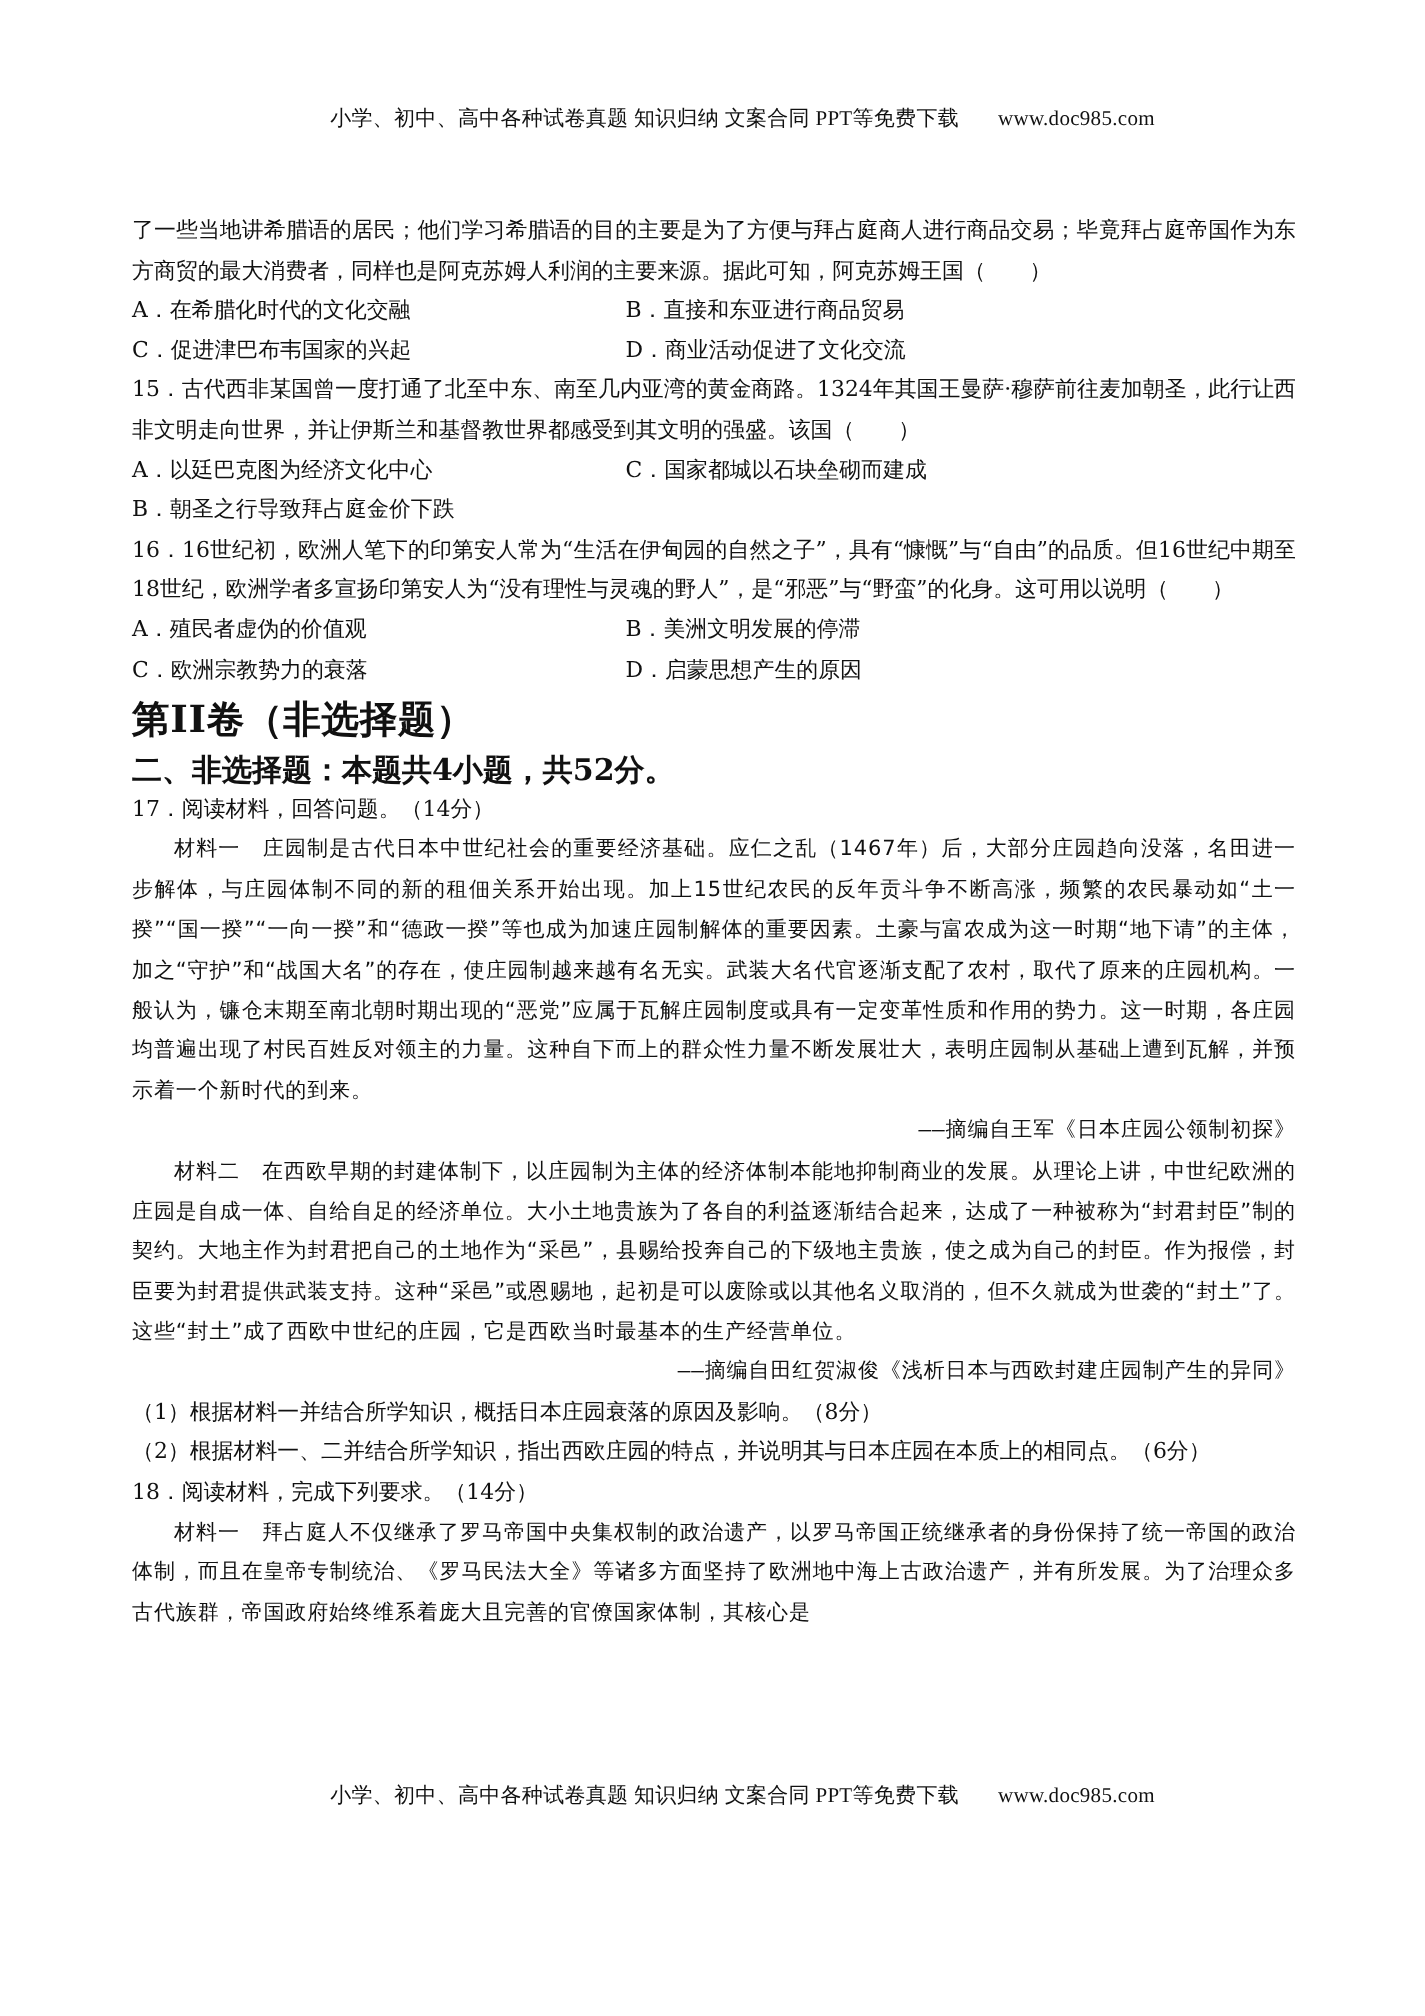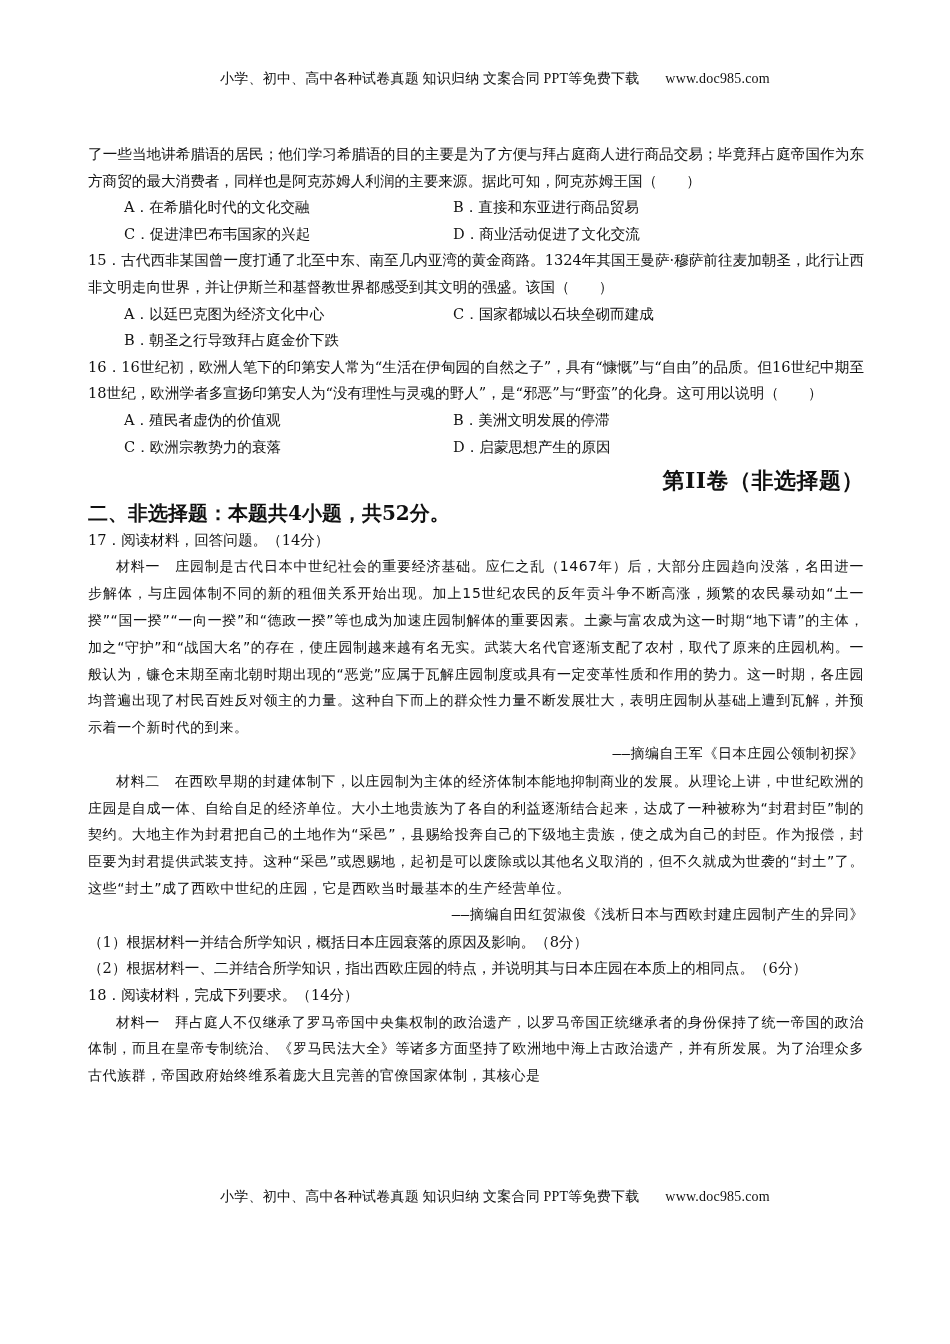--- a/index.html
+++ b/index.html
@@ -36,24 +36,24 @@
       top: 141px;
       width: 776px;
       font-size: 14.6px;
       line-height: 26.6px;
     }
     .para { text-align: justify; text-align-last: left; }
     .options {
       display: grid;
       grid-template-columns: 329px 1fr;
     }
-    .opt { white-space: nowrap; margin-left: 36px; }
+    .opt { white-space: nowrap; }
     .section-title {
-      text-align: right;
-      font-size: 22px;
+      text-align: left;
+      font-size: 25px;
       font-weight: bold;
       line-height: 40px;
       margin: 0 0 0 0;
       letter-spacing: 0.5px;
     }
     .section-sub {
       font-weight: bold;
       font-size: 20px;
     }
     .material {

